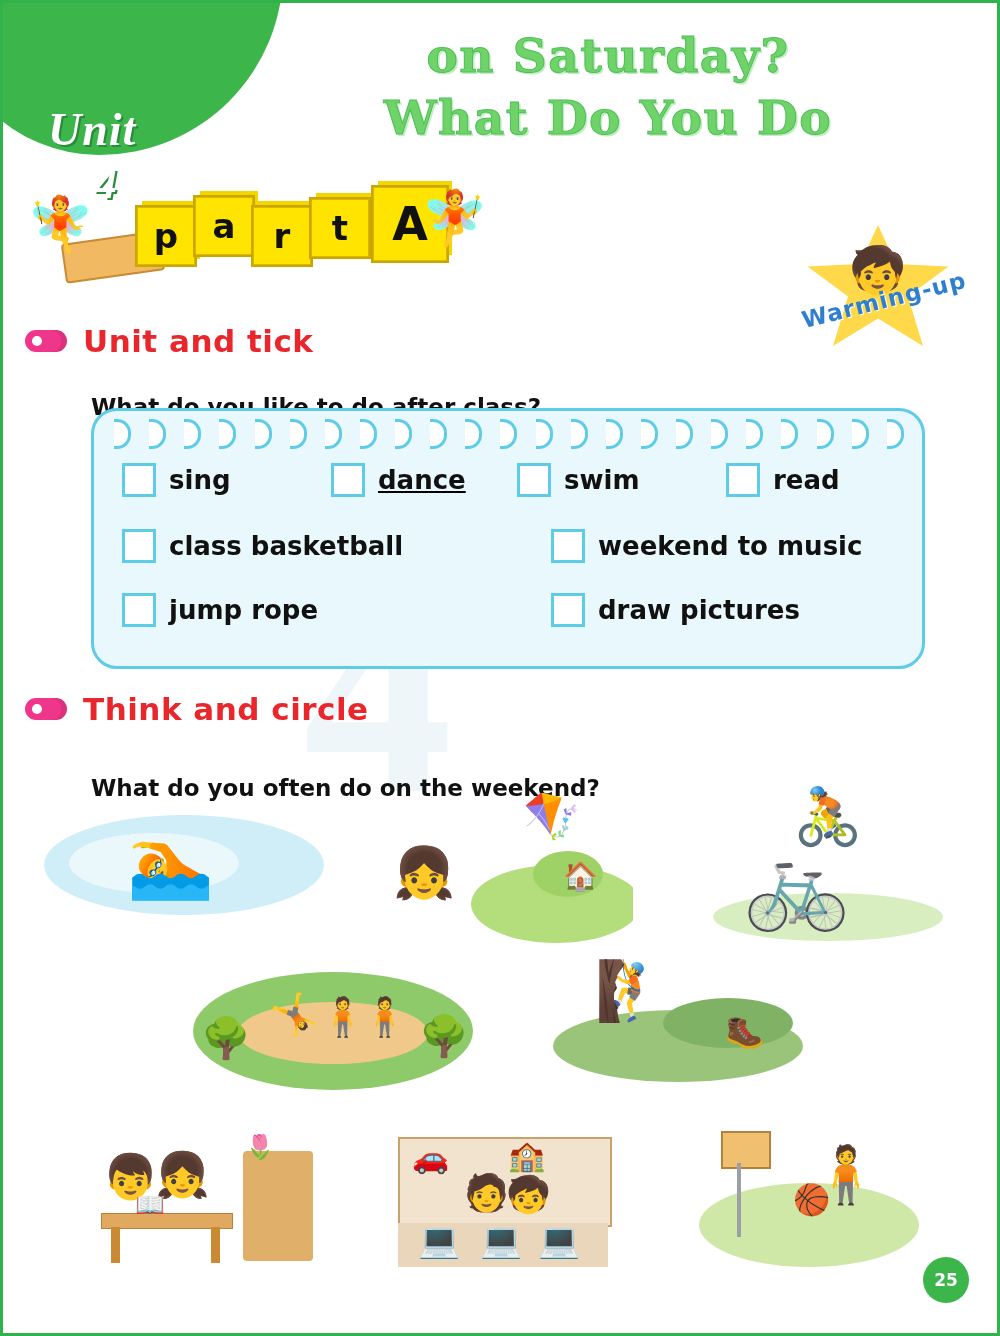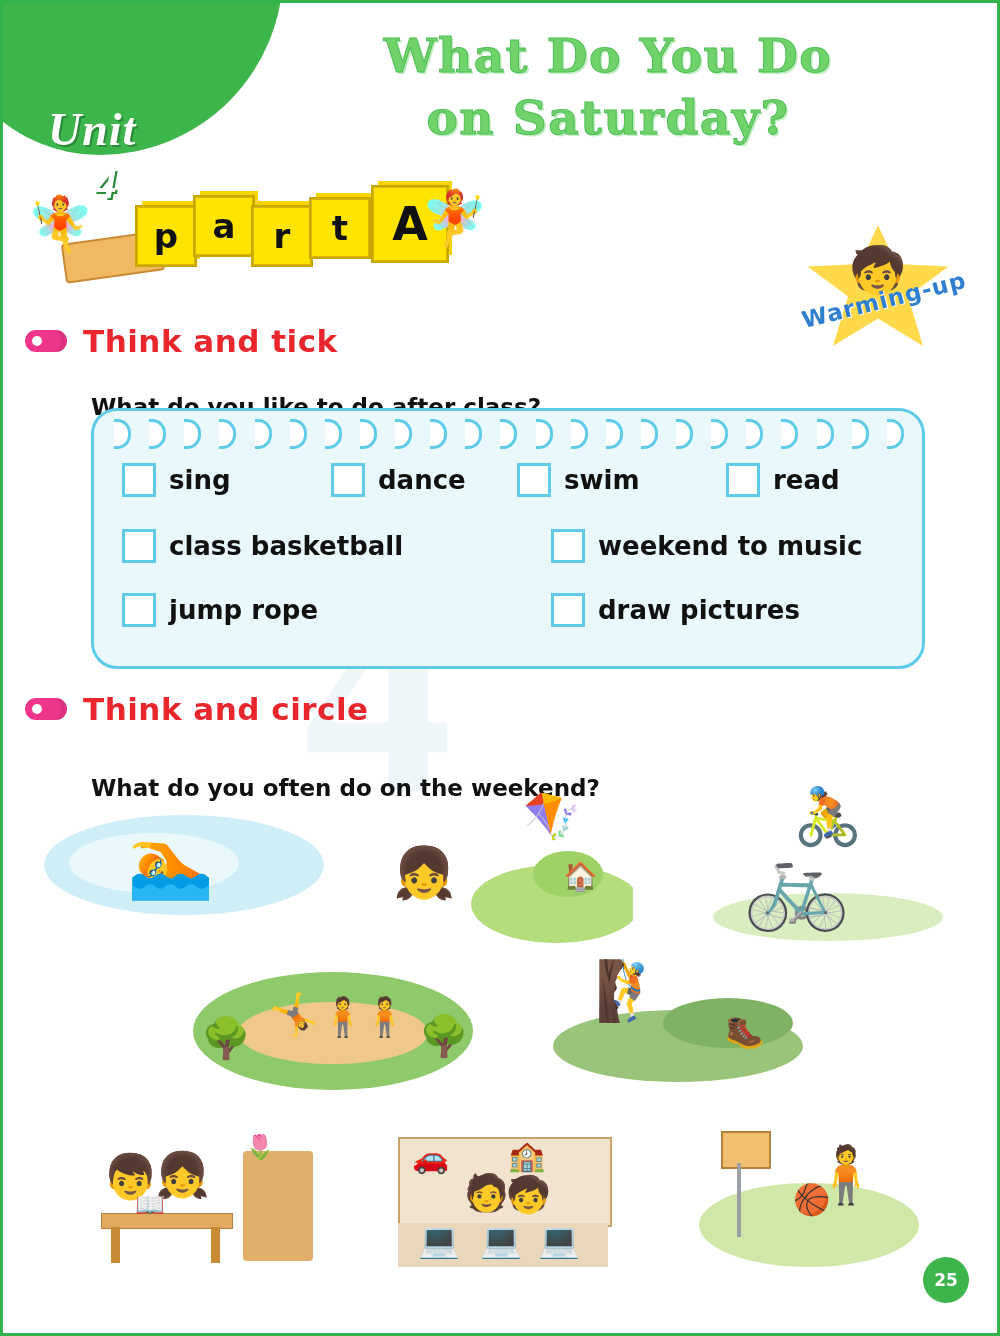--- a/index.html
+++ b/index.html
@@ -296,22 +296,22 @@
 
 <div class="page">
 
   <div class="watermark">4</div>
 
   <div class="unit-badge"></div>
   <div class="unit-word">Unit</div>
   <div class="unit-num">4</div>
 
   <div class="main-title">
+    <div>on Saturday?</div>
     <div>What Do You Do</div>
-    <div>on Saturday?</div>
   </div>
 
   <div class="part-banner">
     <div class="plank"></div>
     <div class="fairy left">🧚</div>
     <div class="cube c1">p</div>
     <div class="cube c2">a</div>
     <div class="cube c3">r</div>
     <div class="cube c4">t</div>
     <div class="cube big">A</div>
@@ -319,21 +319,21 @@
   </div>
 
   <div class="warming">
     <div class="warm-star"></div>
     <div class="warm-kid">🧒</div>
     <div class="warm-text">Warming-up</div>
   </div>
 
   <div class="sec-head" style="left:22px; top:320px;">
     <div class="pill"></div>
-    <div class="sec-title">Think and tick</div>
+    <div class="sec-title">Unit and tick</div>
   </div>
   <div class="prompt" style="left:88px; top:362px;">What do you like to do after class?</div>
 
   <div class="panel">
     <div class="panel-notches">
       <div class="notch"></div>
       <div class="notch"></div>
       <div class="notch"></div>
       <div class="notch"></div>
       <div class="notch"></div>
@@ -355,21 +355,21 @@
       <div class="notch"></div>
       <div class="notch"></div>
       <div class="notch"></div>
     </div>
 
     <div class="opt-row" style="left:28px; top:52px;">
       <div class="opt" style="width:205px;">
         <div class="chk"></div>
         <div class="opt-label">sing</div>
       </div>
-      <div class="opt" style="width:182px;">
+      <div class="opt" style="width:182px;text-decoration:underline;">
         <div class="chk"></div>
         <div class="opt-label">dance</div>
       </div>
       <div class="opt" style="width:205px;">
         <div class="chk"></div>
         <div class="opt-label">swim</div>
       </div>
       <div class="opt">
         <div class="chk"></div>
         <div class="opt-label">read</div>

